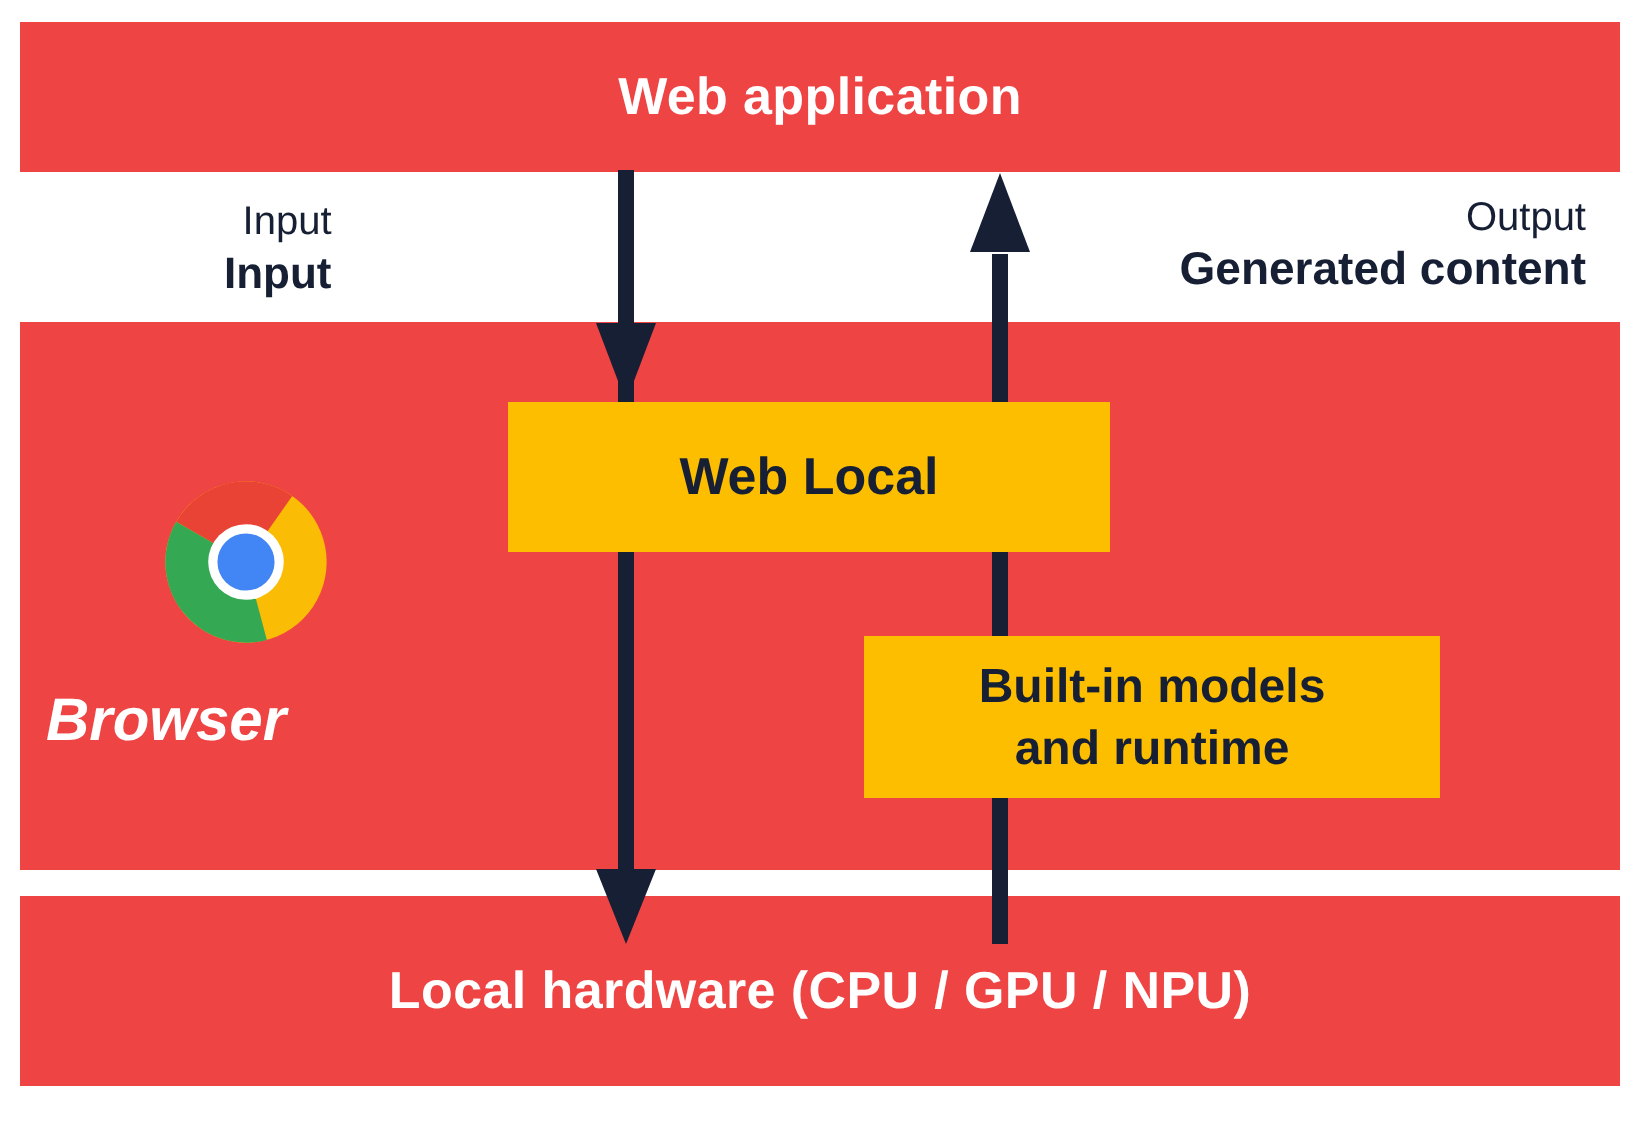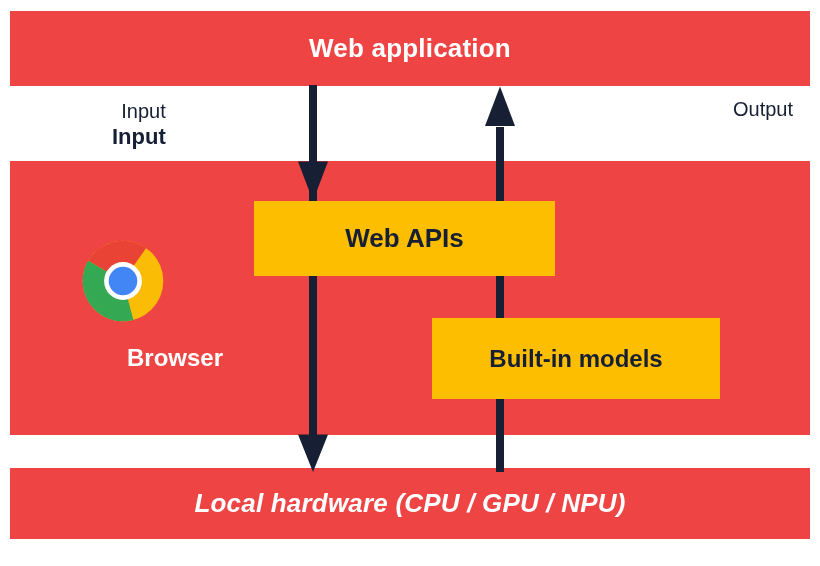--- a/index.html
+++ b/index.html
@@ -11,21 +11,21 @@
     overflow:hidden;
   }
   .bar{
     position:absolute;left:10px;width:800px;
     background:#ef4444;
     display:flex;align-items:center;justify-content:center;
     z-index:1;
   }
   .top-bar{top:11px;height:75px;}
   .mid-section{top:161px;height:274px;justify-content:flex-start;}
-  .bottom-bar{top:468px;height:71px;font-style:italic;}
+  .bottom-bar{top:448px;height:95px;}
   .bar-label{
     color:#ffffff;font-size:26px;font-weight:bold;letter-spacing:0.2px;
   }
   .io-left{
     position:absolute;left:112px;top:99px;text-align:right;z-index:1;color:#161F33;
   }
   .io-right{
     position:absolute;right:27px;top:97px;text-align:right;z-index:1;color:#161F33;margin-left:15px;
   }
   .io-title{font-size:20px;line-height:24px;font-weight:normal;}
@@ -38,39 +38,40 @@
     position:absolute;background:#FDBE00;z-index:3;
     display:flex;align-items:center;justify-content:center;flex-direction:column;
     color:#161F33;font-weight:bold;text-align:center;
   }
   .web-apis-box{left:254px;top:201px;width:301px;height:75px;font-size:26px;}
   .builtin-box{left:432px;top:318px;width:288px;height:81px;font-size:24px;line-height:31px;}
   .chrome-logo{
     position:absolute;left:81px;top:239px;width:84px;height:84px;z-index:2;
   }
   .browser-label{
-    position:absolute;left:23px;top:344px;width:200px;text-align:right;
-    color:#ffffff;font-size:24px;font-weight:bold;z-index:2;
+    position:absolute;left:23px;top:344px;width:200px;text-align:left;
+    color:#ffffff;font-size:30px;font-weight:bold;z-index:2;font-style:italic;
   }
 </style>
 </head>
 <body>
 
 <div class="canvas">
 
   <div class="bar top-bar">
     <span class="bar-label">Web application</span>
   </div>
 
   <div class="io-left">
     <div class="io-title">Input</div>
     <div class="io-value">Input</div>
   </div>
   <div class="io-right">
     <div class="io-title">Output</div>
+    <div class="io-value">Generated content</div>
   </div>
 
   <div class="bar mid-section"></div>
 
   <svg class="chrome-logo" viewBox="0 0 100 100" width="84" height="84" aria-hidden="true">
     <circle cx="50" cy="50" r="48" fill="#FBBC05"></circle>
     <path d="M50,50 L8.43,26 A48,48 0 0 1 77.53,10.68 Z" fill="#E94335"></path>
     <path d="M50,50 L8.43,26 A48,48 0 0 0 62.42,96.36 Z" fill="#34A853"></path>
     <circle cx="50" cy="50" r="22.5" fill="#ffffff"></circle>
     <circle cx="50" cy="50" r="17" fill="#4285F4"></circle>
@@ -85,23 +86,24 @@
       <polygon points="298,434.5 328,434.5 313,472" fill="#161F33"></polygon>
     </g>
 
     <g>
       <line x1="500" y1="472" x2="500" y2="127" stroke="#161F33" stroke-width="8"></line>
       <polygon points="485,126 515,126 500,86.5" fill="#161F33"></polygon>
     </g>
   </svg>
 
   <div class="ybox web-apis-box">
-    <span>Web APIs</span>
+    <span>Web Local</span>
   </div>
   <div class="ybox builtin-box">
     <div>Built-in models</div>
+    <div>and runtime</div>
   </div>
 
   <div class="bar bottom-bar">
     <span class="bar-label">Local hardware (CPU / GPU / NPU)</span>
   </div>
 
 </div>
 
 </body></html>

